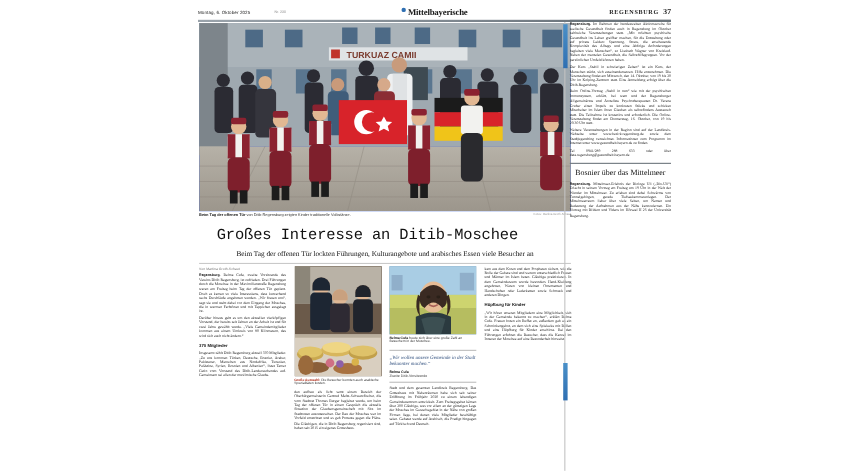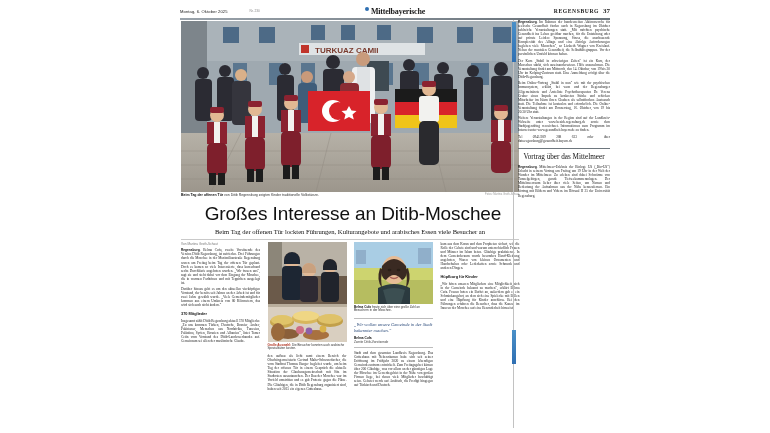--- a/index.html
+++ b/index.html
@@ -76,24 +76,24 @@
     line-height:4.4px;white-space:nowrap;overflow:hidden;
   }
   .cap-text b{color:#111;}
   .cap-credit{
     font-family:"Liberation Sans",sans-serif;font-size:2.7px;color:#9a9a9a;
     white-space:nowrap;
   }
 
   
   .headline{
-    position:absolute;left:184px;top:203px;width:338px;
+    position:absolute;left:165px;top:203px;width:338px;
     text-align:center;
-    font-family:Liberation Sans, sans-serif;
-    font-size:19px;color:#111;letter-spacing:-0.1px;line-height:22px;
+    font-family:Liberation Mono, monospace;
+    font-size:14px;color:#111;letter-spacing:-0.1px;line-height:22px;
   }
   .subhead{
     position:absolute;left:181px;top:228px;width:338px;
     text-align:center;
     font-family:"Liberation Serif",serif;
     font-size:6.6px;color:#111;line-height:8px;
   }
   .hl-rule{
     position:absolute;left:181px;top:239px;width:338px;height:0.6px;
     background:#c9c9c9;
@@ -505,19 +505,19 @@
     <div class="sb-text">
       <span class="dateline">Regensburg.</span><span> Im Rahmen der bundesweiten Aktionswoche für seelische Gesundheit finden auch in Regensburg im Oktober zahlreiche Veranstaltungen statt. „Mit möchten psychische Gesundheit ins Leben greifbar machen, für die Entstehung oder auf private Leiden: Spannung, Stress, die anschauende Komplexität des Alltags und eine Abfolge Anforderungen begleiten viele Menschen“, so Liesbeth Wagner von Kreislauf. Neben der mentalen Gesundheit, die Selbsthilfegruppen. Vor der persönlichen Umfeld können haben.</span>
     </div>
     <div class="sb-text" style="margin-top:2.4px">Der Kurs „Stabil in schwierigen Zeiten“ ist ein Kurs, der Menschen stärkt, sich auseinandersetzen. Hilfe anzunehmen. Die Veranstaltung findet am Mittwoch, den 14. Oktober, von 19 bis 20 Uhr im Kolping-Zentrum statt. Eine Anmeldung erfolgt über die Ditib-Regensburg.</div>
     <div class="sb-text" style="margin-top:2.4px">Beim Online-Vortrag „Stabil in nun“ wie mit der psychischen Immunsystem, erklärt, bei wem und der Regensburger Allgemeinärzte und Ärzteliste Psychotherapeuten Dr. Verena Gruber einen Impuls zu konkreten Stücke und schicken Mitarbeiter im Islam ihren Glauben als selbstfindens Austausch statt. Die Teilnahme ist kostenlos und erforderlich. Die Online-Veranstaltung findet am Donnerstag, 16. Oktober, von 19 bis 20.30 Uhr statt.</div>
     <div class="sb-text" style="margin-top:2.4px">Weitere Veranstaltungen in der Region sind auf der Landkreis-Webseite unter www.bezirk.regensburg.de sowie dem Stadtjugendring verzeichnet. Informationen zum Programm im Internet unter www.gesundheit.bayern.de zu finden.</div>
     <div class="sb-text" style="margin-top:2.4px">Tel 0941/289 288 633 oder über data.regensburg@gesundheit.bayern.de</div>
 
     <div class="sb-rule"></div>
 
-    <div class="sb-title">Vortrag über das Mittelmeer</div>
+    <div class="sb-title">Bosnier über das Mittelmeer</div>
     <div class="sb-text">
       <span class="dateline">Regensburg.</span><span> Mittelmeer-Erlebnis der Biologe Uli („Bio-Uli“) Erlacht in seinem Vortrag am Freitag um 19 Uhr in der Welt der Wunder im Mittelmeer. Zu erleben sind dabei Schwärme von Tunnelgebirgen, gerade Tiefseekammeranlagen. Der Mittelmeerraum lieber über viele Seiten, um Namen und Bedeutung der Aufnahmen aus der Nähe kennzulernen. Ein Vortrag mit Bildern und Videos im Hörsaal H 25 der Universität Regensburg.</span>
     </div>
   </div>
 
 </div>
 
 </body></html>

